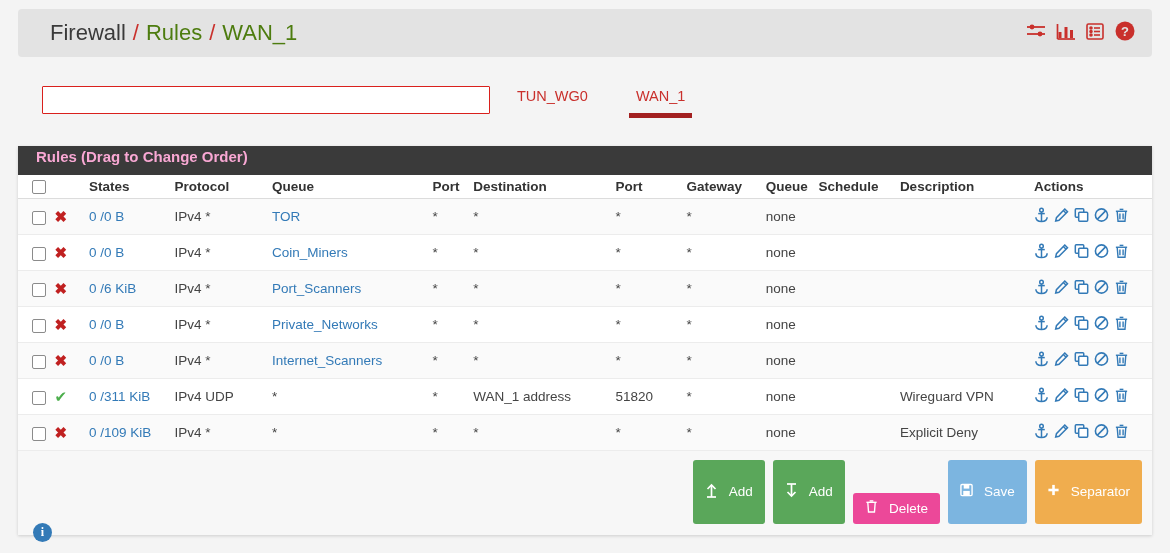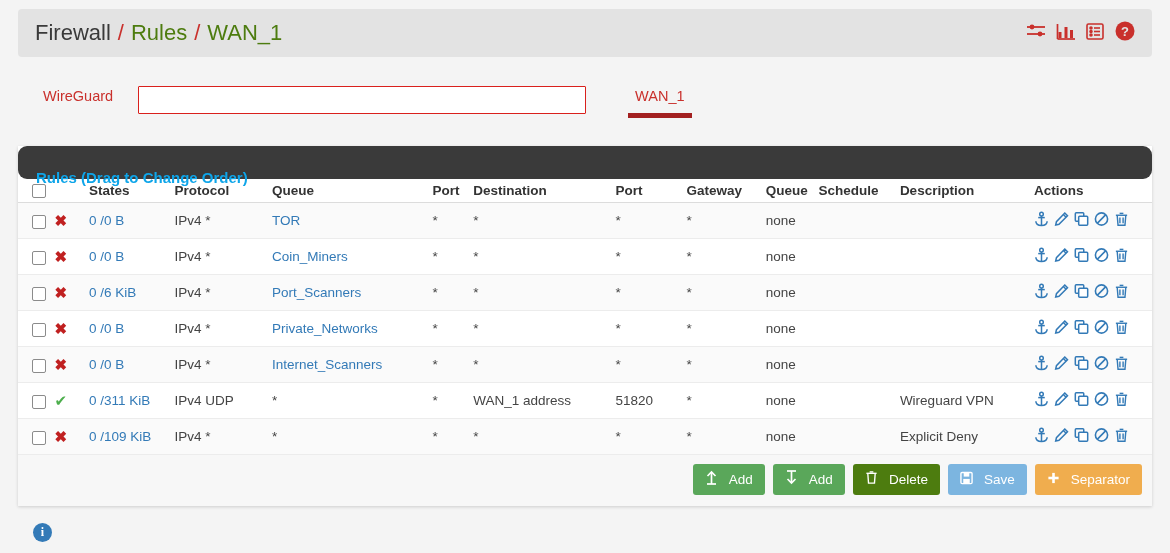--- a/index.html
+++ b/index.html
@@ -14,21 +14,21 @@
 
   
   .page-header {
     position: absolute;
     left: 18px; top: 9px;
     width: 1134px; height: 48px;
     background: #e3e3e3;
     border-radius: 4px;
     display: flex;
     align-items: center;
-    padding: 0 16px 0 17px;
+    padding: 0 16px 0 32px;
   }
   .breadcrumb {
     display: flex;
     align-items: baseline;
     font-size: 22px;
     flex: 1;
   }
   .crumb-static { color: #3a3a3a; }
   .crumb-link { color: #4d7c0f; }
   .crumb-sep { color: #c9302c; margin: 0 7px; }
@@ -82,27 +82,26 @@
   
   .panel {
     position: absolute;
     left: 18px; top: 146px;
     width: 1134px;
     background: #fff;
     box-shadow: 0 1px 3px rgba(0,0,0,0.16);
   }
   .panel-heading {
     background: #3a3a3a;
-    color: #0ea5e9;
+    color: #f9a8d4;
     font-size: 15px;
     font-weight: bold;
-    padding: 25px 0 8px 18px;
+    padding: 4px 0 8px 18px;
     height: 29px;
     line-height: 14px;
-    border-radius: 9px;
   }
 
   table.rules {
     width: 100%;
     border-collapse: collapse;
     font-size: 13.5px;
   }
   table.rules th {
     text-align: left;
     font-weight: bold;
@@ -169,21 +168,21 @@
     border: none;
     border-radius: 3px;
     color: #fff;
     font-size: 13.5px;
     padding: 6px 12px;
     font-family: "Liberation Sans", sans-serif;
     cursor: pointer;
     line-height: 16px;
   }
   .btn-green  { background: #5aa75a; }
-  .btn-red    { background: #4d7c0f; }
+  .btn-red    { background: #ec4899; margin-top: 33px; }
   .btn-blue   { background: #7cb5e0; justify-content: flex-end; }
   .btn-orange { background: #f0ad4e; }
 
   .info-icon {
     position: absolute;
     left: 33px; top: 523px;
     width: 19px; height: 19px;
     border-radius: 50%;
     background: #337ab7;
     color: #fff;
@@ -241,22 +240,22 @@
       <svg width="22" height="22" viewBox="0 0 22 22">
         <circle cx="11" cy="11" r="9.5" fill="currentColor"></circle>
         <text x="11" y="16" font-size="13" font-weight="bold" fill="#e3e3e3" text-anchor="middle" font-family="Liberation Sans, sans-serif">?</text>
       </svg>
     </span>
   </div>
 </div>
 
 <div class="tabs">
   <div class="tab-spacer-left"></div>
-  <button class="tab">WireGuard</button>
   <button class="tab blank-tab"></button>
+  <button class="tab">TUN_WG0</button>
   <div class="tab-gap"></div>
   <button class="tab active">WAN_1</button>
 </div>
 
 <div class="panel">
   <div class="panel-heading">Rules (Drag to Change Order)</div>
 
   <table class="rules">
     <thead>
       <tr>

